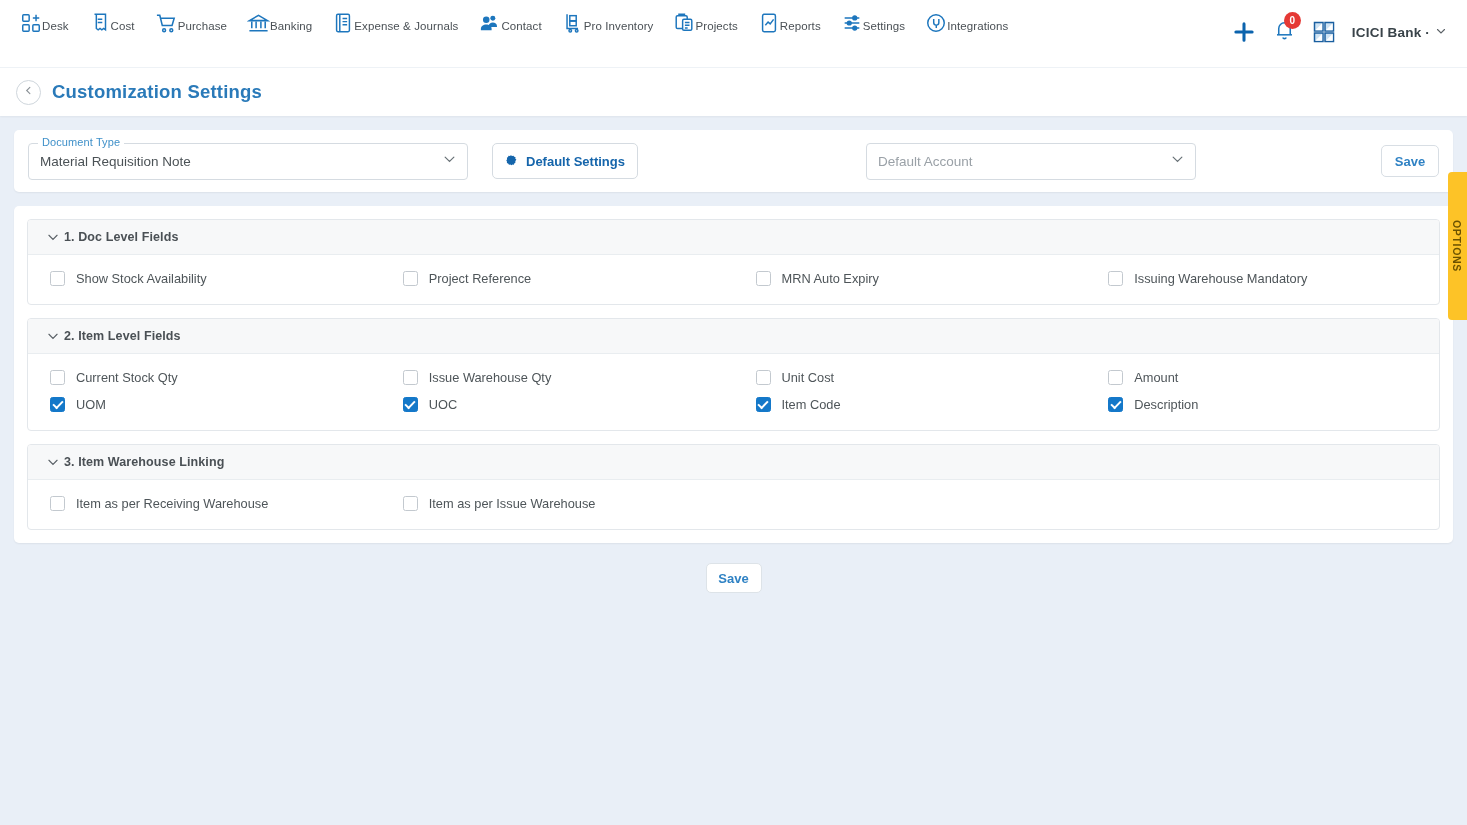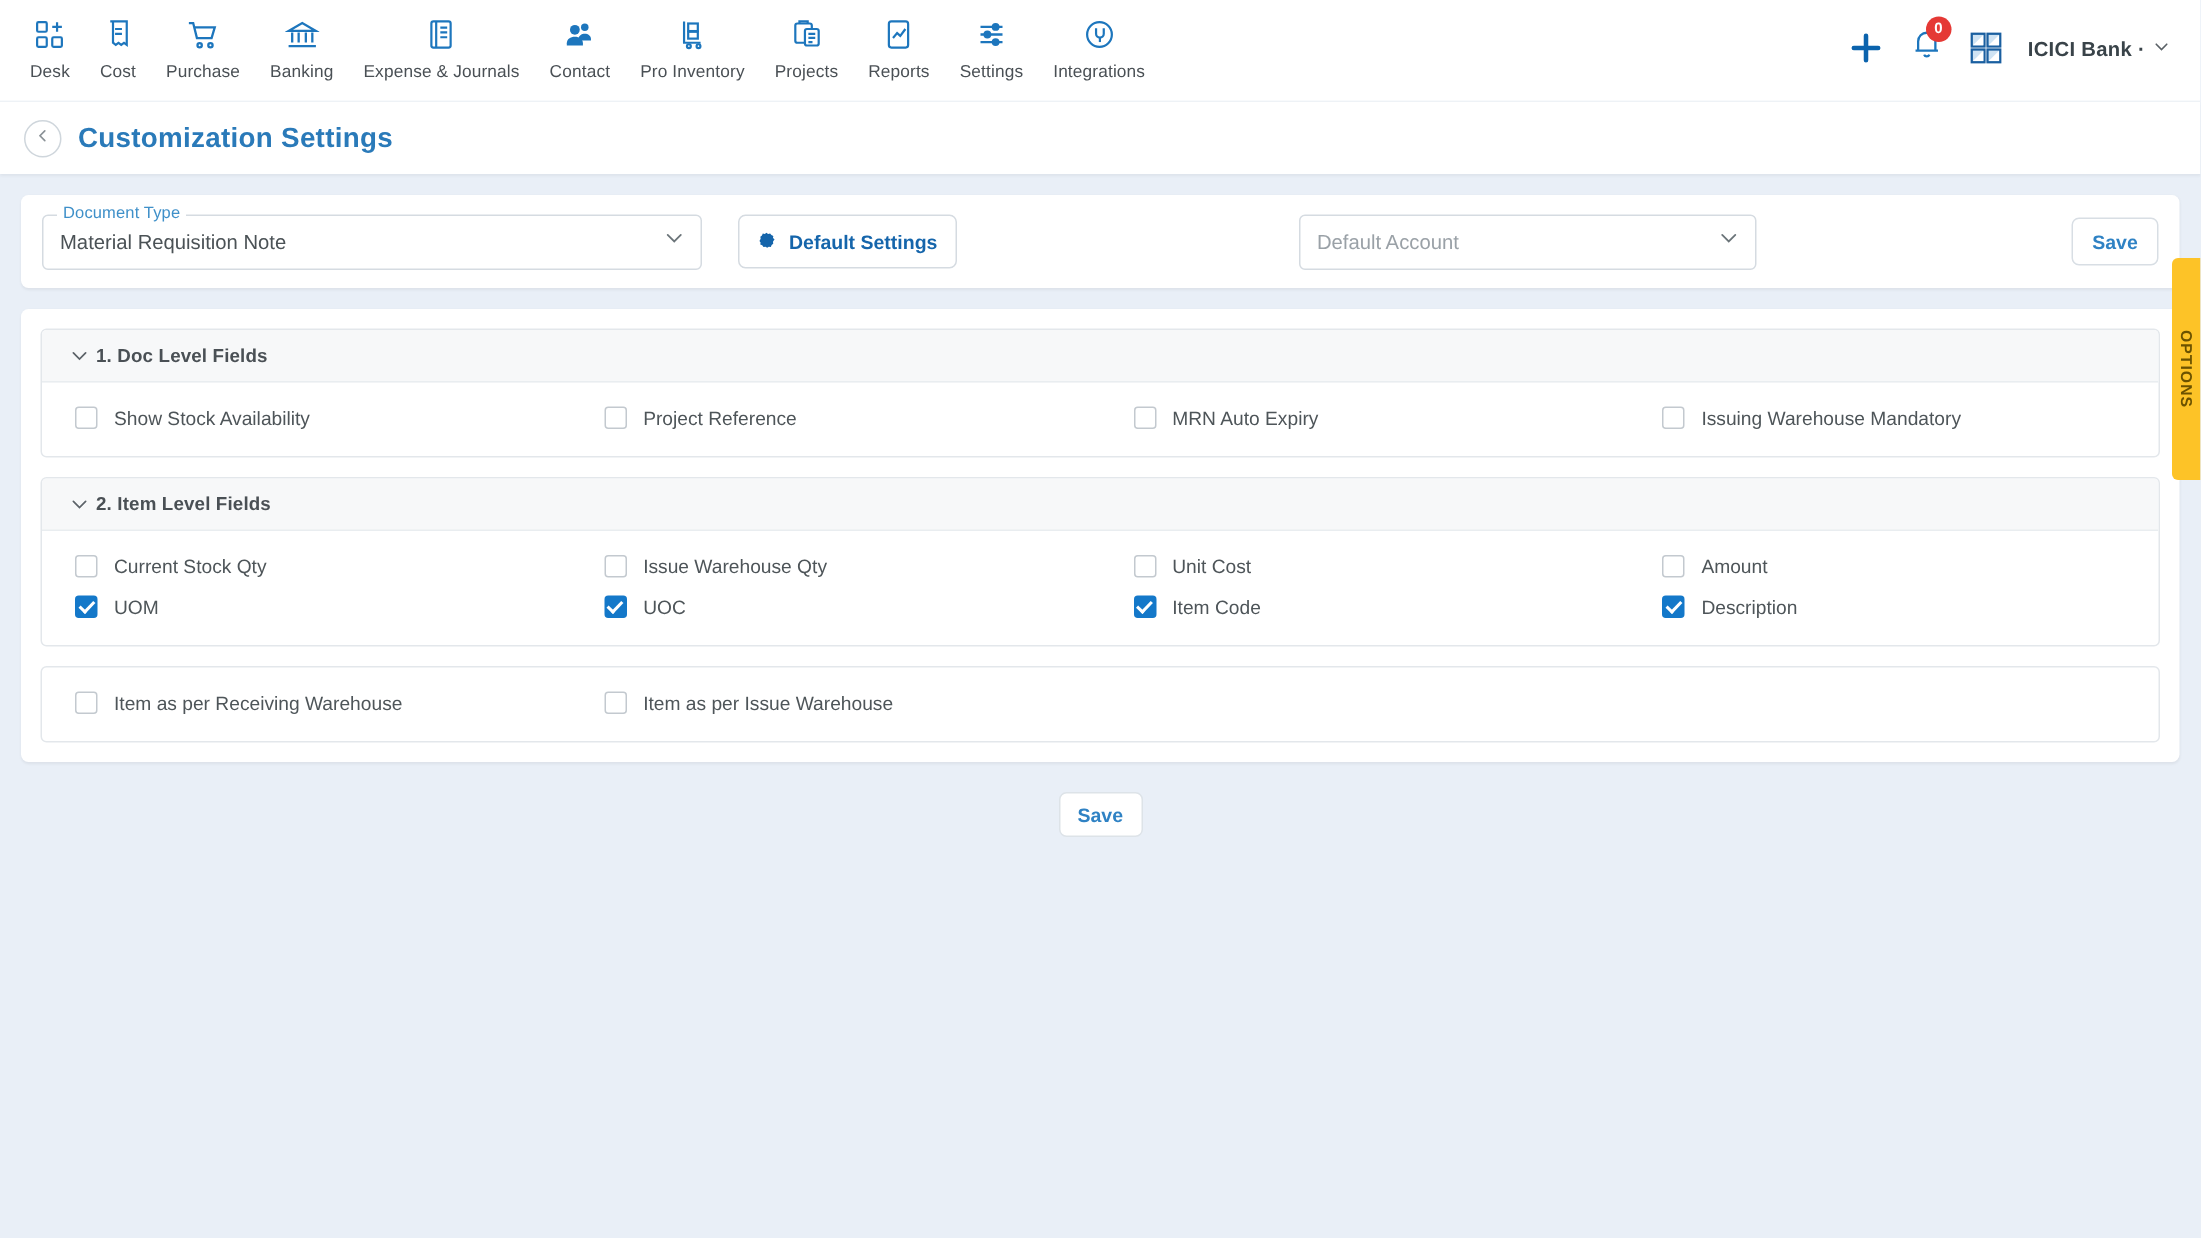--- a/index.html
+++ b/index.html
@@ -19,21 +19,20 @@
     height: 67px;
     background: #ffffff;
     display: flex;
     align-items: flex-start;
     padding: 8px 14px 0 10px;
     position: relative;
   }
   .nav-items { display: flex; align-items: flex-start; }
   .nav-item {
     display: flex;
-    flex-direction: column;
     align-items: center;
     justify-content: flex-start;
     padding: 2px 10px 0 10px;
     cursor: pointer;
     min-width: 44px;
   }
   .nav-icon {
     height: 26px;
     display: flex;
     align-items: center;
@@ -159,21 +158,21 @@
     font-weight: 700;
     display: flex;
     align-items: center;
     gap: 8px;
     padding: 0 12px;
     cursor: pointer;
     font-family: "Liberation Sans", sans-serif;
   }
 
   .account-select {
-    width: 305px;
+    width: 330px;
     margin-left: 228px;
   }
 
   .save-btn-top {
     margin-left: auto;
     height: 32px;
     min-width: 58px;
     border: 1px solid #d8dee4;
     border-radius: 5px;
     background: #fff;
@@ -601,20 +600,28 @@
           </label>
           <label class="cb-cell">
             <span class="cb-box checked"></span>
             <span class="cb-label">Description</span>
           </label>
         </div>
       </div>
     </div>
 
     <div class="section">
+      <div class="section-header">
+        <span class="chevron">
+          <svg width="14" height="14" viewBox="0 0 24 24" fill="none" stroke="currentColor" stroke-width="2" stroke-linecap="round">
+            <path d="M5 9l7 7 7-7"></path>
+          </svg>
+        </span>
+        <span class="section-title">3. Item Warehouse Linking</span>
+      </div>
       <div class="section-body">
         <div class="cb-row">
           <label class="cb-cell">
             <span class="cb-box"></span>
             <span class="cb-label">Item as per Receiving Warehouse</span>
           </label>
           <label class="cb-cell">
             <span class="cb-box"></span>
             <span class="cb-label">Item as per Issue Warehouse</span>
           </label>

